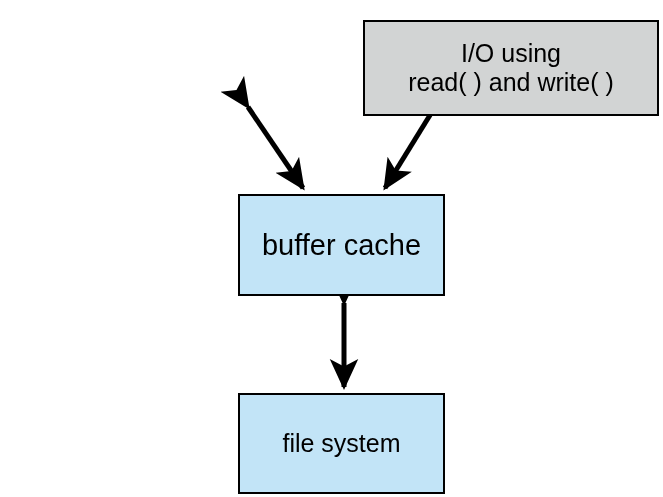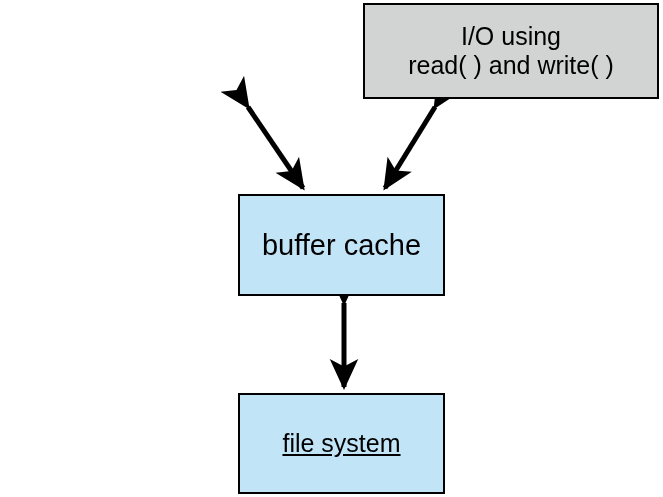--- a/index.html
+++ b/index.html
@@ -37,42 +37,41 @@
   #node-memory-mapped-io {
     left: 3px;
     top: 5px;
     width: 320px;
     height: 96px;
     background: #ffffff;
     font-size: 25px;
   }
   #node-io-read-write {
     left: 363px;
-    top: 3px;
+    top: 20px;
     width: 296px;
     height: 96px;
     background: #d2d4d4;
     font-size: 25px;
   }
   #node-buffer-cache {
     left: 238px;
     top: 194px;
     width: 207px;
     height: 102px;
     background: #c2e4f7;
     font-size: 29px;
   }
   #node-file-system {
     left: 238px;
     top: 393px;
     width: 207px;
     height: 101px;
     background: #c2e4f7;
     font-size: 25px;
-    text-decoration: underline;
   }
   #connector-layer {
     position: absolute;
     left: 0;
     top: 0;
     width: 663px;
     height: 497px;
     pointer-events: none;
   }
 </style>

